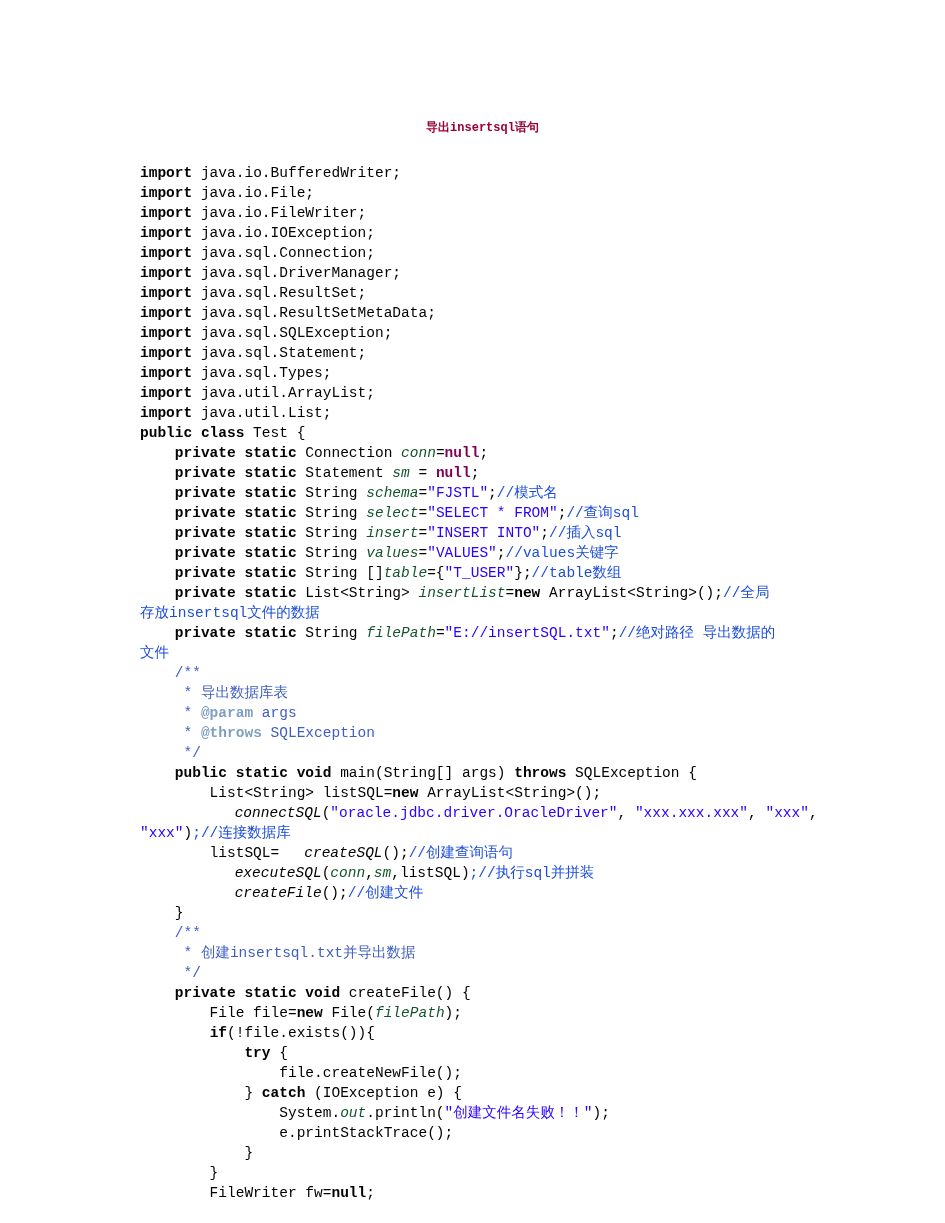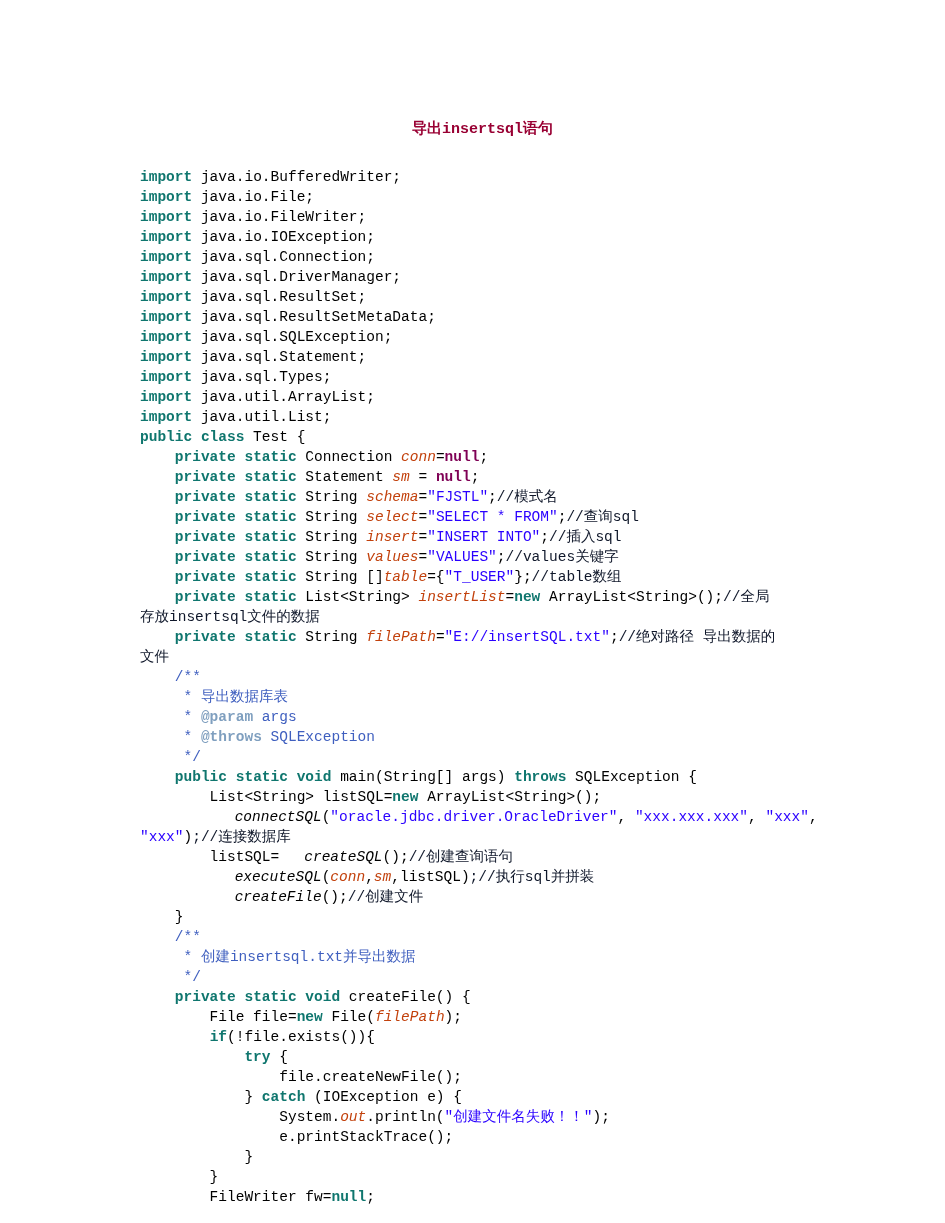--- a/index.html
+++ b/index.html
@@ -13,28 +13,28 @@
   width: 945px;
 }
 .page {
   padding: 100px 120px 100px 140px;
   white-space: pre;
 }
 .title {
   text-align: center;
   color: #990033;
   font-weight: bold;
-  font-size: 15px;
+  font-size: 12px;
   margin-bottom: 6px;
   white-space: normal;
 }
-.kw      { color: #0f766e; font-weight: bold; }   
-.field   { color: #c2410c; font-style: italic; }  
+.kw      { color: #000000; font-weight: bold; }   
+.field   { color: #14532d; font-style: italic; }  
 .str     { color: #2a00ff; }                      
-.cmt     { color: #0f172a; }                      
+.cmt     { color: #1d4ed8; }                      
 .doc     { color: #3f5fbf; }                      
 .doctag  { color: #7f9fbf; font-weight: bold; margin-top: 20px; }
 .methI   { font-style: italic; margin-left: 25px; }                  
 .nullk   { color: #7f0055; font-weight: bold; }
 .line    { display: block; }
 </style>
 </head>
 <body>
 
 <div class="page">

